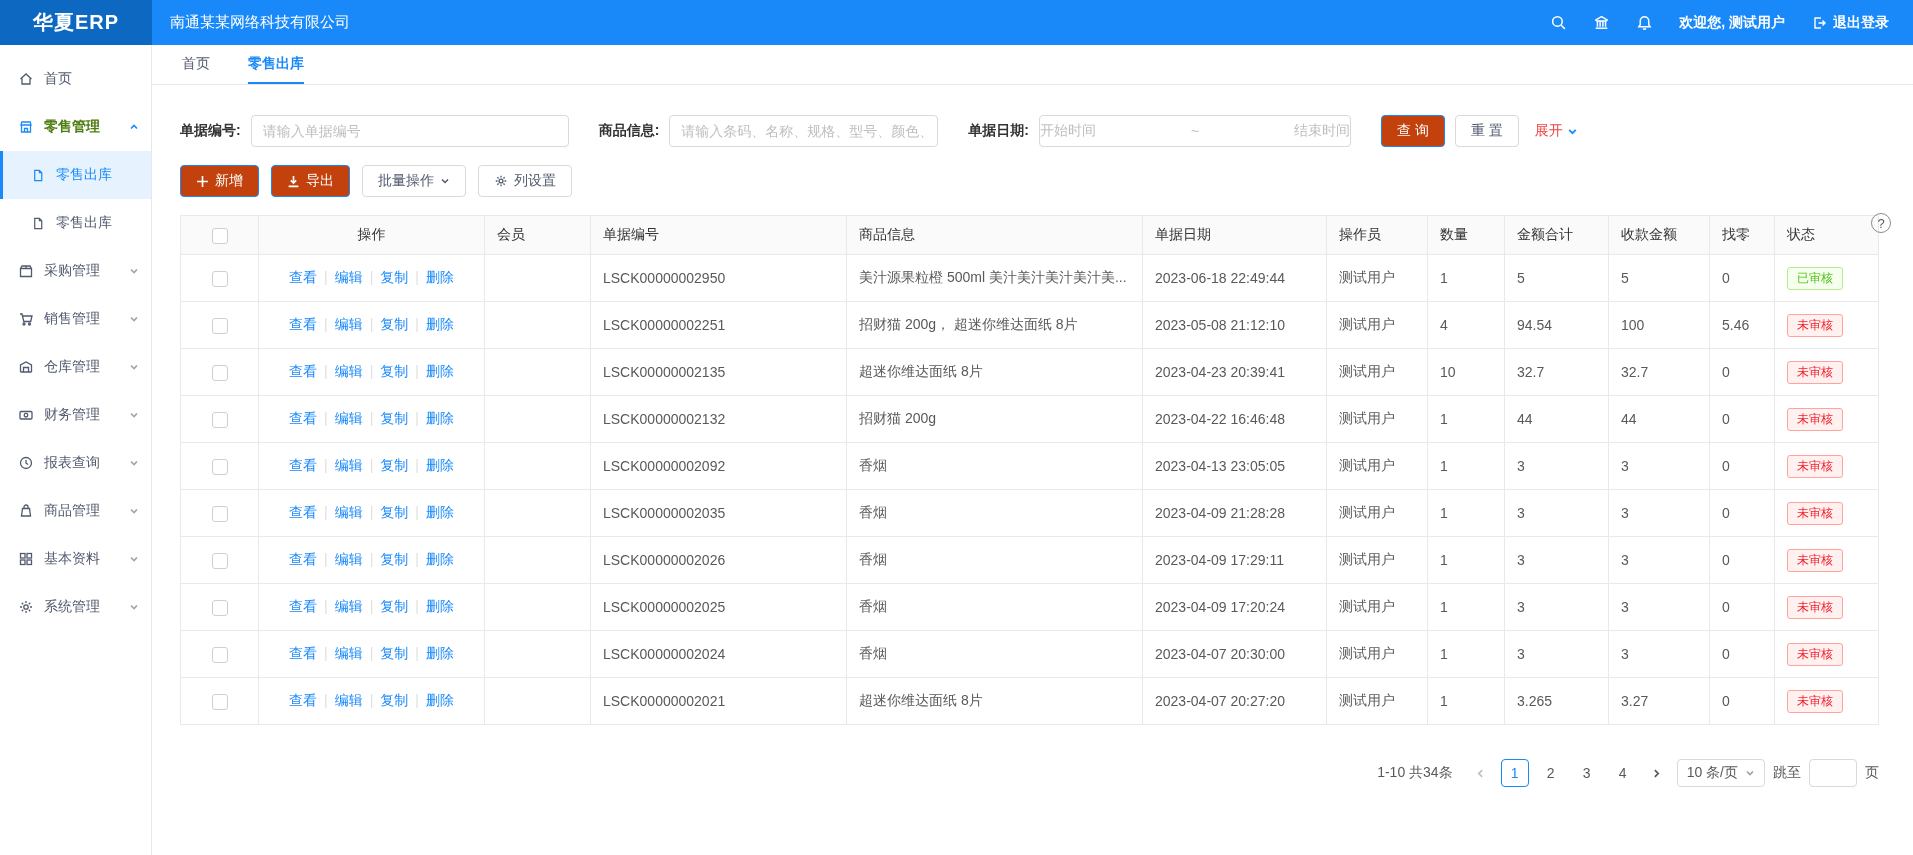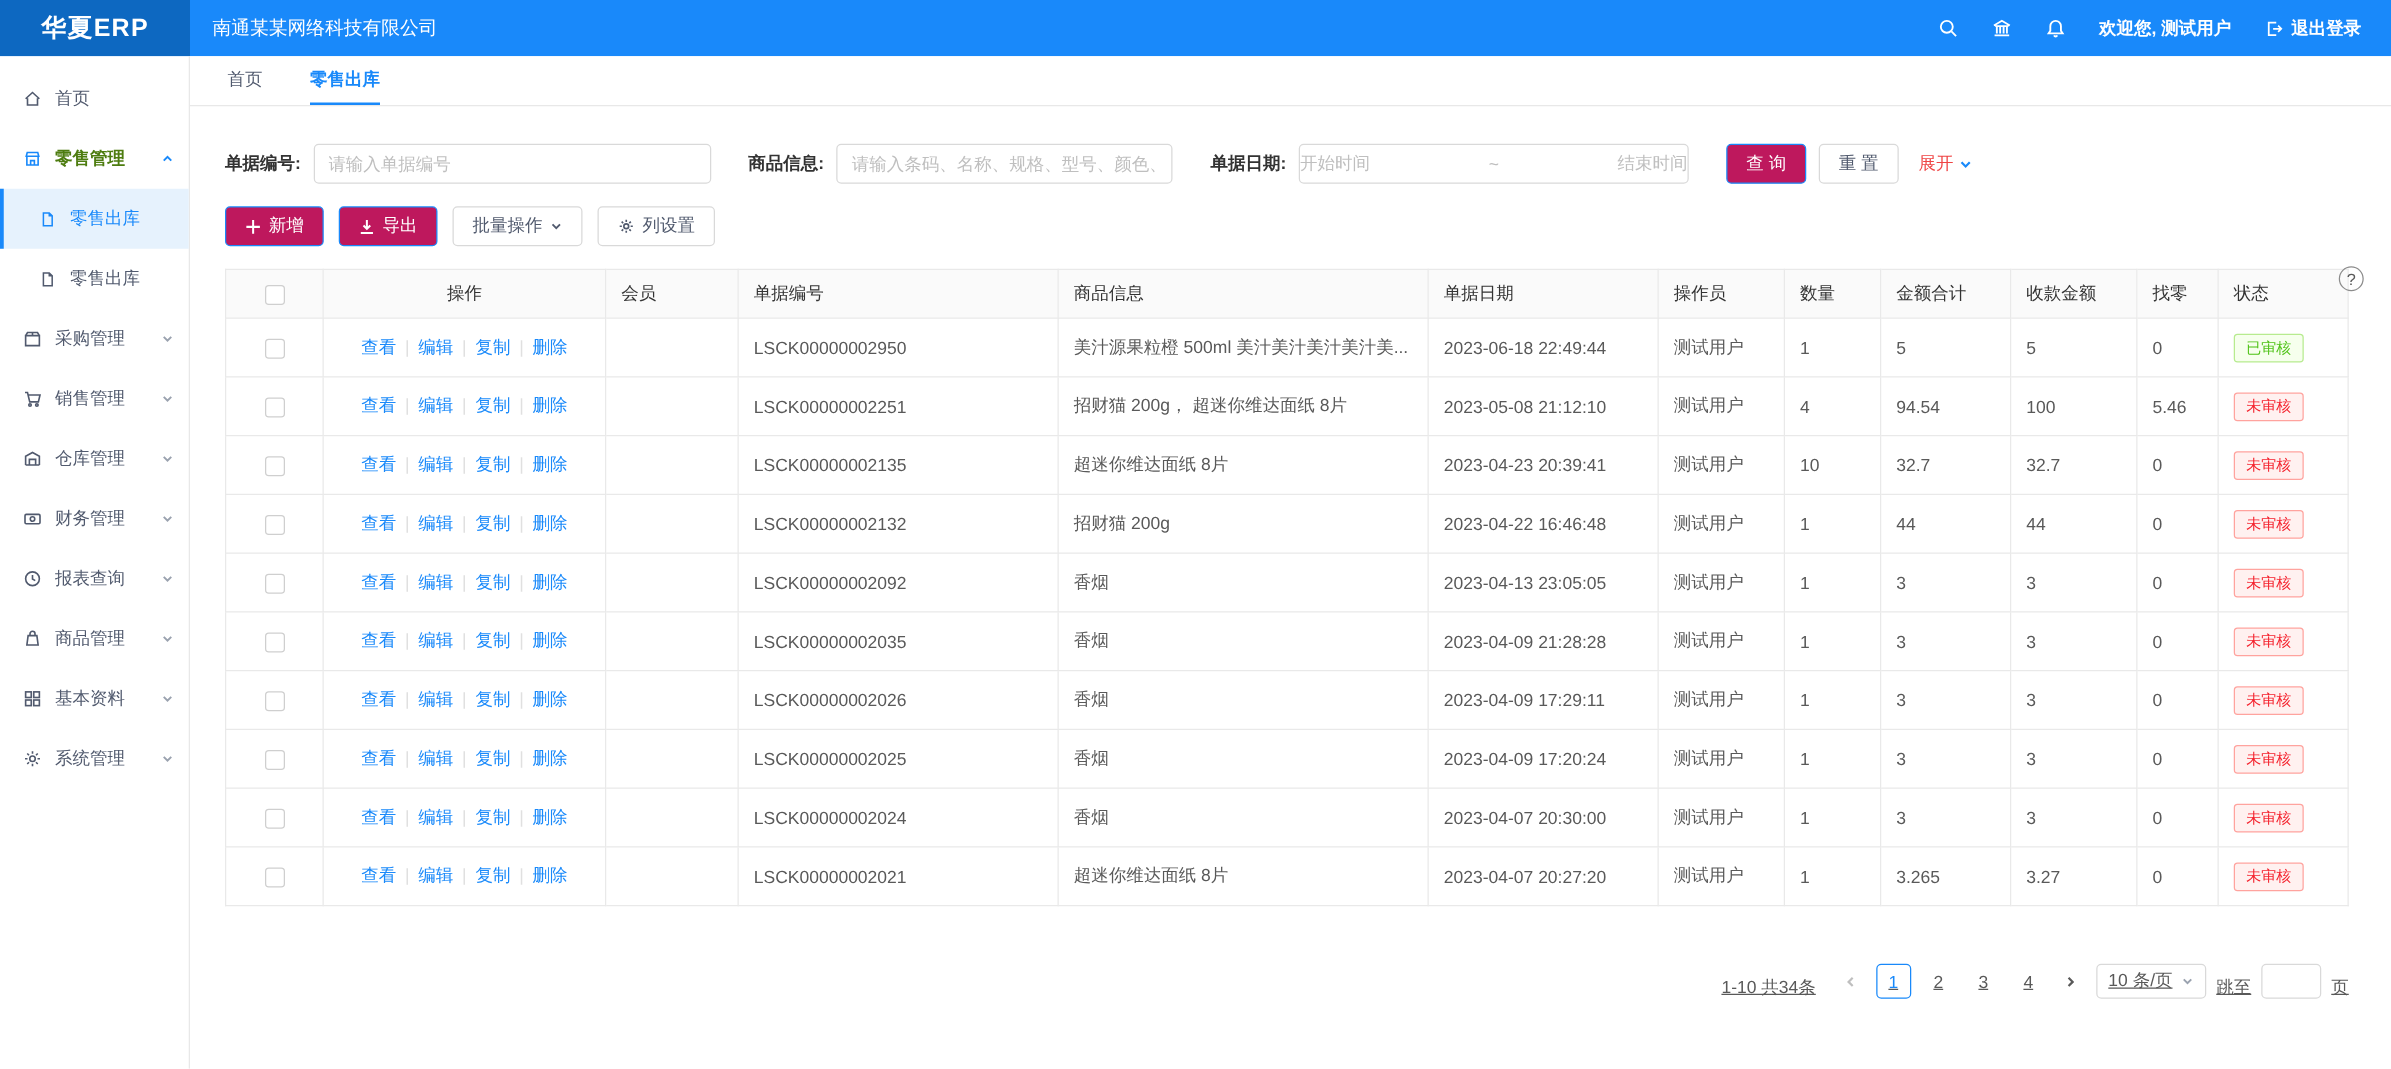--- a/index.html
+++ b/index.html
@@ -44,21 +44,21 @@
   .f-label { font-size:14px; font-weight:bold; color:#333; white-space:nowrap; }
   .input { height:32px; border:1px solid #d9d9d9; border-radius:4px; padding:0 11px; font-size:14px; color:#333; outline:none; }
   .input::placeholder { color:#bfbfbf; }
   .inp-billno { width:318px; margin-right:20px; }
   .inp-goods { width:269px; margin-right:20px; }
   .daterange { width:312px; height:32px; border:1px solid #d9d9d9; border-radius:4px; display:flex;
                align-items:center; justify-content:space-between; font-size:14px; color:#bfbfbf; margin-right:20px; cursor:text; }
   .btn { height:32px; padding:0 15px; border-radius:4px; border:1px solid #d9d9d9; background:#fff;
          color:#515a6e; font-size:14px; display:inline-flex; align-items:center; gap:6px; cursor:pointer; white-space:nowrap;
          font-family:inherit; }
-  .btn.primary { background:#be185d; border-color:#1989fa; color:#fff; }
+  .btn.primary { background:#c2410c; border-color:#1989fa; color:#fff; }
   .expand-link { color:#ef4444; font-size:14px; display:inline-flex; align-items:center; gap:4px; cursor:pointer; margin-left:6px; }
   .expand-link svg { stroke:#1989fa; fill:none; stroke-width:1.6; }
 
   
   .toolbar { display:flex; align-items:center; gap:12px; margin:18px 34px 0 28px; }
   .btn svg { fill:none; stroke-width:1.5; }
   .btn.primary svg { stroke:#fff; }
   .btn.default svg { stroke:#515a6e; }
   .help { position:absolute; right:22px; top:168px; width:20px; height:20px; border:1px solid #8c8c8c; border-radius:50%;
           color:#595959; font-size:13px; display:flex; align-items:center; justify-content:center; cursor:pointer; }
@@ -72,22 +72,22 @@
   th.c, td.c { text-align:center; }
   .cb { width:16px; height:16px; border:1px solid #cfcfcf; border-radius:3px; display:inline-block; background:#fff;
         vertical-align:middle; cursor:pointer; }
   td.ops a { color:#1989fa; text-decoration:none; cursor:pointer; }
   td.ops .sep { color:#e0e0e0; margin:0 7px; }
   .badge { display:inline-block; padding:2px 9px; font-size:12px; border-radius:3px; border:1px solid; line-height:17px; }
   .badge.approved { color:#52c41a; border-color:#b7eb8f; background:#f6ffed; }
   .badge.pending  { color:#f5222d; border-color:#ffa39e; background:#fff1f0; }
 
   
-  .pager { display:flex; align-items:flex-end; justify-content:flex-end; gap:8px; margin:46px 34px 0 0;
-           font-size:14px; color:#595959;text-decoration:underline; }
+  .pager { display:flex; align-items:center; justify-content:flex-end; gap:8px; margin:34px 34px 0 0;
+           font-size:14px; color:#595959; }
   .pager .total { margin-right:8px; }
   .page { min-width:28px; height:28px; line-height:26px; text-align:center; border-radius:4px; cursor:pointer;
           border:1px solid transparent; }
   .page.active { border-color:#1989fa; color:#1989fa; }
   .arrow { width:24px; height:28px; display:flex; align-items:center; justify-content:center; cursor:pointer; }
   .arrow svg { fill:none; stroke-width:1.6; }
   .arrow.prev svg { stroke:#bfbfbf; }
   .arrow.next svg { stroke:#595959; }
   .size-select { height:28px; border:1px solid #d9d9d9; border-radius:4px; padding:0 9px; display:inline-flex;
                  align-items:center; gap:7px; cursor:pointer; }

